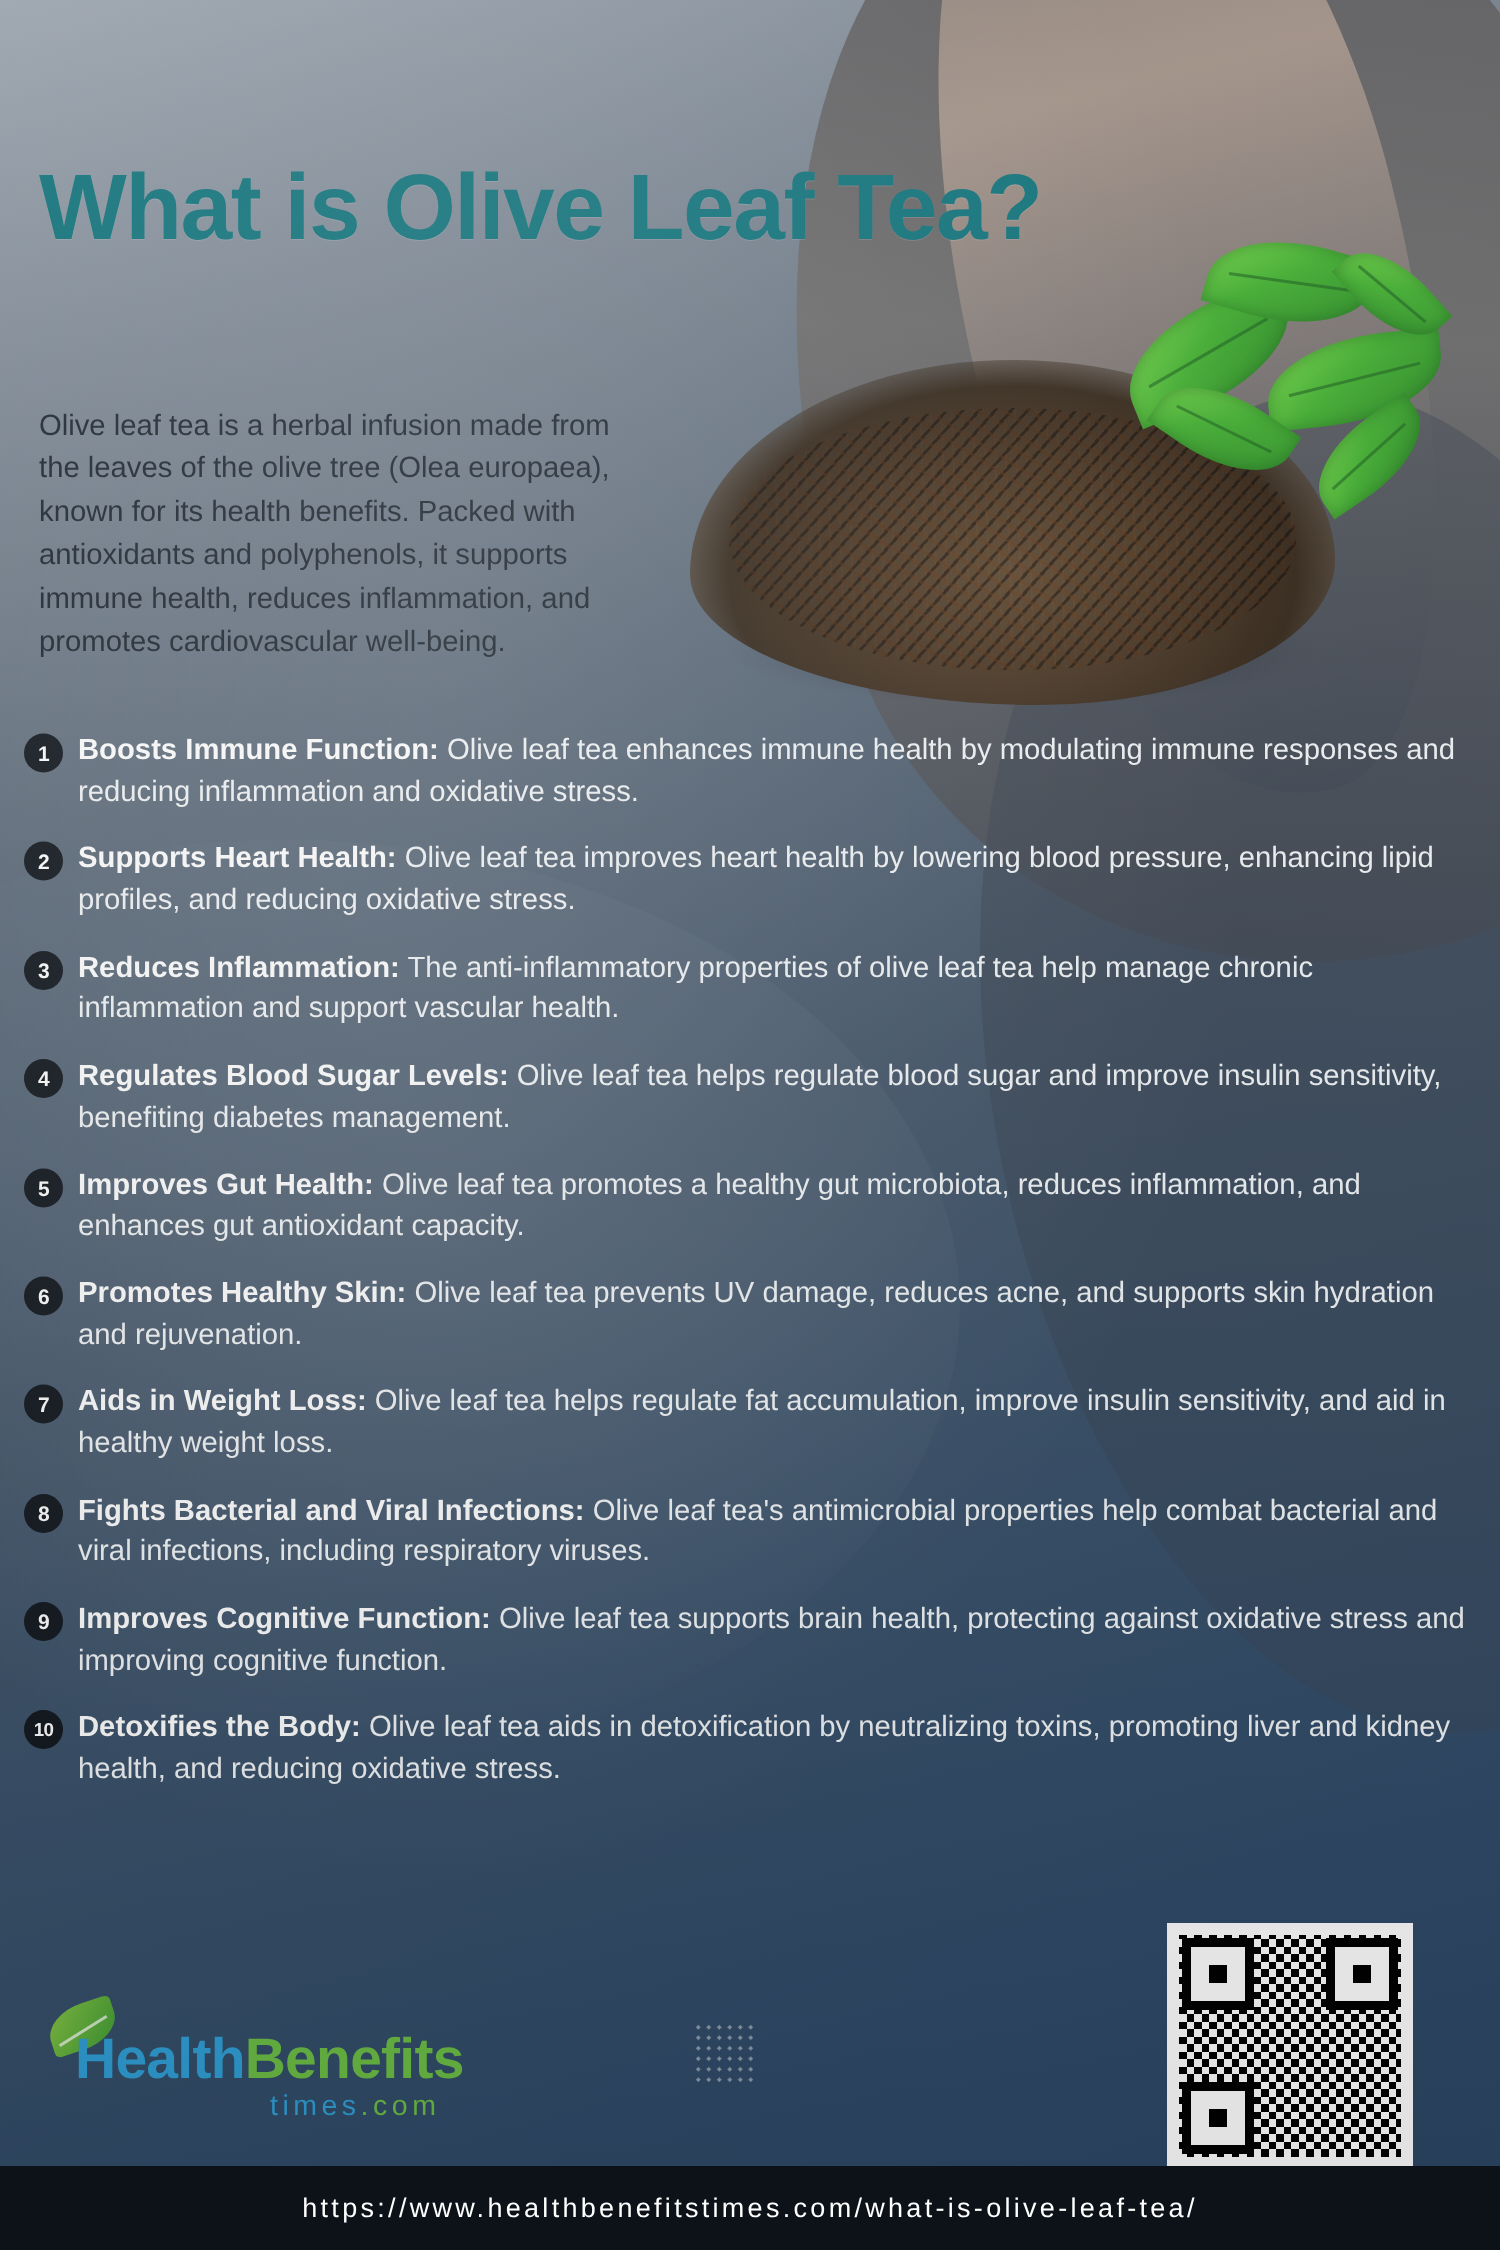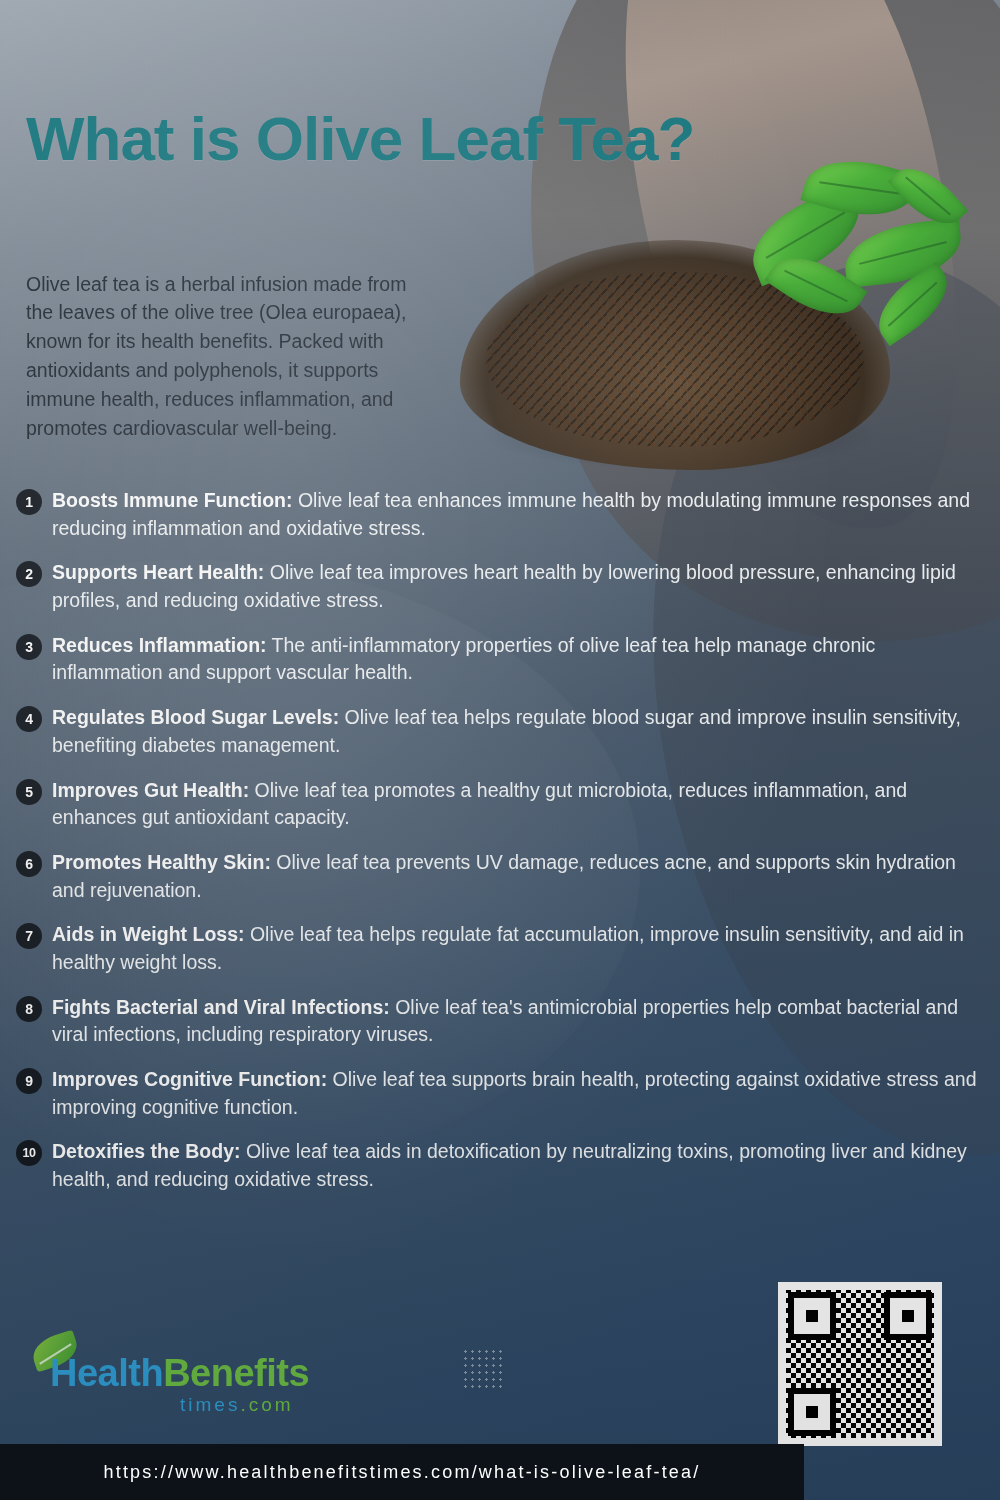--- a/index.html
+++ b/index.html
@@ -281,21 +281,21 @@
     width: 12px; height: 12px;
     background: #000;
     transform: translate(-50%, -50%);
   }
 
   
   .urlbar {
     position: absolute;
     left: 0;
     bottom: 0;
-    width: 804px;
+    width: 1000px;
     height: 56px;
     background: #0c1218;
     display: flex;
     align-items: center;
     justify-content: center;
   }
   .urlbar a {
     color: #ffffff;
     font-size: 18px;
     letter-spacing: 2.2px;

